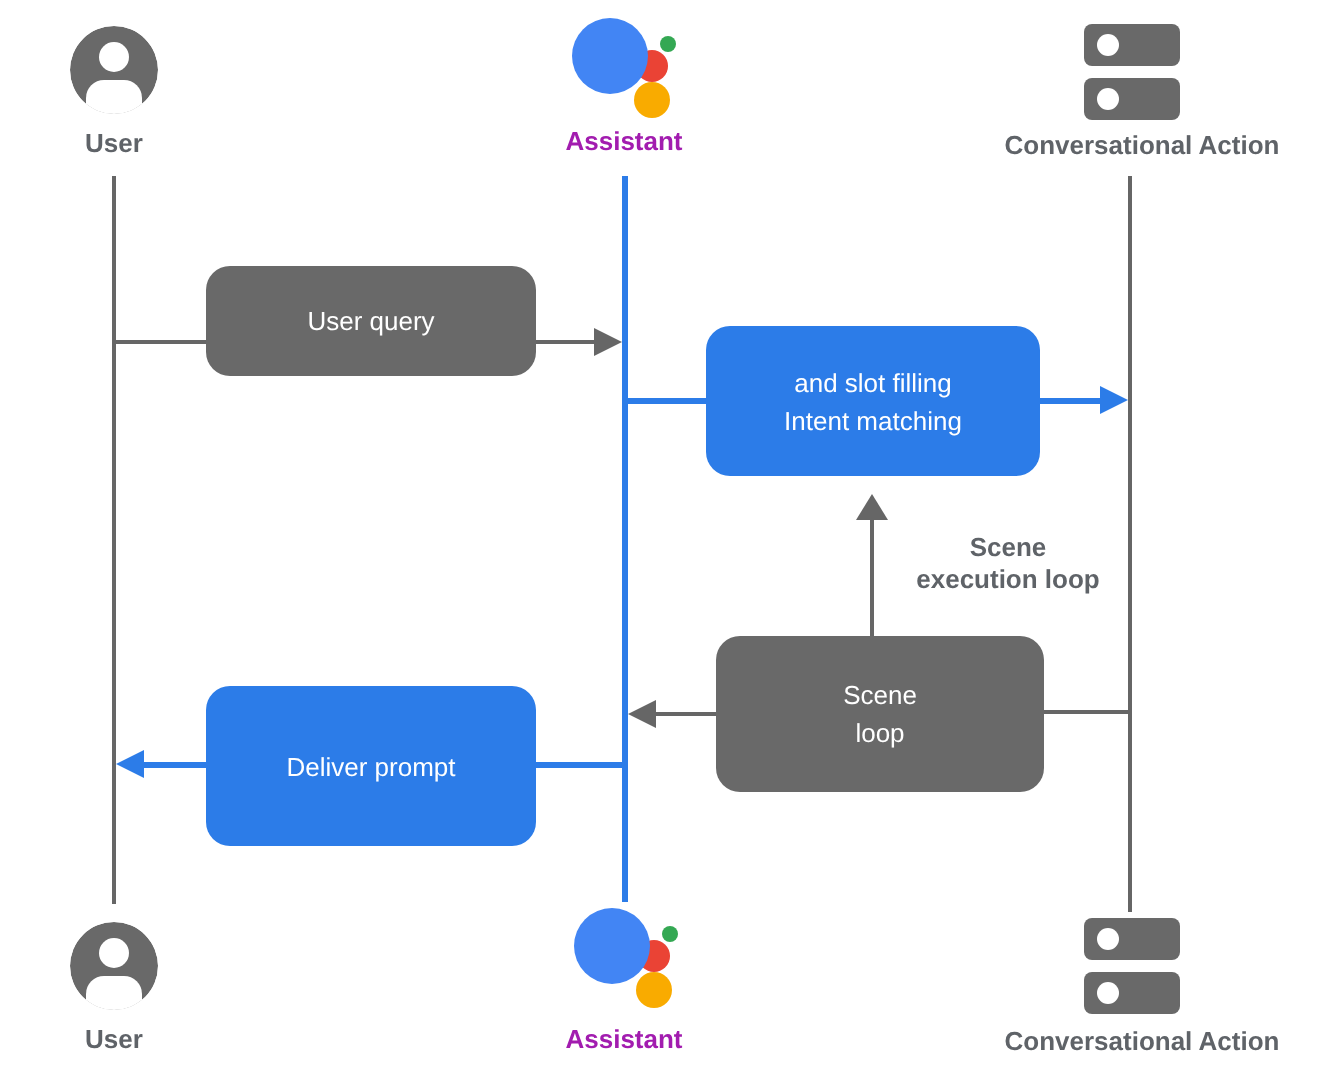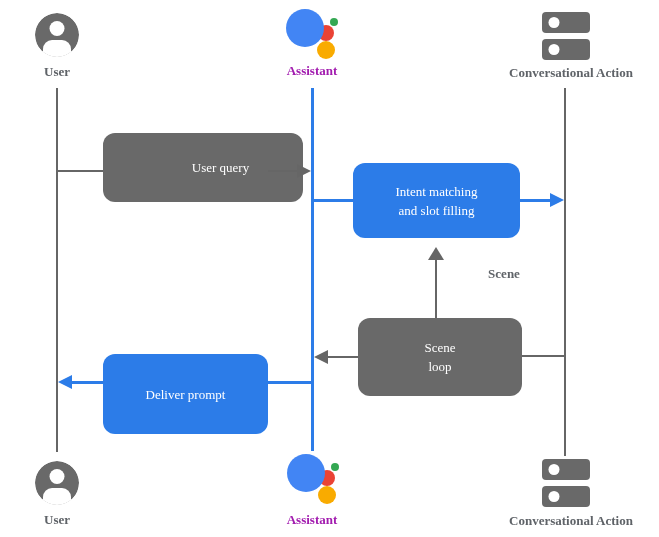--- a/index.html
+++ b/index.html
@@ -1,18 +1,18 @@
 <!DOCTYPE html>
 <html><head>
 <meta charset="utf-8">
 <style>
   html,body{margin:0;padding:0;background:#fff;}
   .canvas{
     position:relative;width:659px;height:537px;background:#fff;overflow:hidden;
-    font-family:Liberation Serif, serif;
+    font-family:Liberation Sans, sans-serif;
   }
   
   .lifeline{position:absolute;width:2px;background:#666666;}
   .lifeline.blue{background:#2C7CE8;width:3px;}
   
   .hline{position:absolute;height:2px;background:#666666;}
   .hline.blue{background:#2C7CE8;height:3px;}
   .vline{position:absolute;width:2px;background:#666666;}
   
   .arrow-right{position:absolute;width:0;height:0;
@@ -72,50 +72,51 @@
 
   <svg class="icon" style="left:542px;top:12px;" width="48" height="48" viewBox="0 0 48 48">
     <rect x="0" y="0" width="48" height="21" rx="4" fill="#696969"></rect>
     <rect x="0" y="27" width="48" height="21" rx="4" fill="#696969"></rect>
     <circle cx="12" cy="10.5" r="5.5" fill="#ffffff"></circle>
     <circle cx="12" cy="37.5" r="5.5" fill="#ffffff"></circle>
   </svg>
   <div class="actor-label" style="left:486px;top:65px;width:170px;">Conversational Action</div>
 
   <div class="hline" style="left:57px;top:170px;width:46px;"></div>
-  <div class="node gray" style="left:103px;top:133px;width:165px;height:69px;padding-left:35px;">
+  <div class="node gray" style="left:103px;top:133px;width:165px;height:55px;">
     <span>User query</span>
   </div>
   <div class="hline" style="left:268px;top:170px;width:31px;"></div>
   <div class="arrow-right" style="left:297px;top:164px;"></div>
 
   <div class="hline blue" style="left:314px;top:199px;width:39px;"></div>
   <div class="node blue" style="left:353px;top:163px;width:167px;height:75px;">
+    <span>and slot filling</span>
     <span>Intent matching</span>
-    <span>and slot filling</span>
   </div>
   <div class="hline blue" style="left:520px;top:199px;width:32px;"></div>
   <div class="arrow-right blue" style="left:550px;top:193px;"></div>
 
   <div class="arrow-up" style="left:428px;top:247px;"></div>
   <div class="vline" style="left:435px;top:259px;height:59px;"></div>
   <div class="note" style="left:424px;top:266px;width:160px;">
     <span style="display:block;">Scene</span>
+    <span style="display:block;">execution loop</span>
   </div>
 
   <div class="hline" style="left:522px;top:355px;width:42px;"></div>
   <div class="node gray" style="left:358px;top:318px;width:164px;height:78px;">
     <span>Scene</span>
     <span>loop</span>
   </div>
   <div class="hline" style="left:328px;top:356px;width:30px;"></div>
   <div class="arrow-left" style="left:314px;top:350px;"></div>
 
   <div class="hline blue" style="left:268px;top:381px;width:43px;"></div>
-  <div class="node blue" style="left:103px;top:354px;width:165px;height:80px;">
+  <div class="node blue" style="left:103px;top:343px;width:165px;height:80px;">
     <span>Deliver prompt</span>
   </div>
   <div class="hline blue" style="left:72px;top:381px;width:31px;"></div>
   <div class="arrow-left blue" style="left:58px;top:375px;"></div>
 
   <svg class="icon" style="left:35px;top:461px;" width="44" height="44" viewBox="0 0 44 44">
     <clipPath id="uclip-bottom">
         <circle cx="22" cy="22" r="22"></circle>
       </clipPath>
     <g clip-path="url(#uclip-bottom)">

